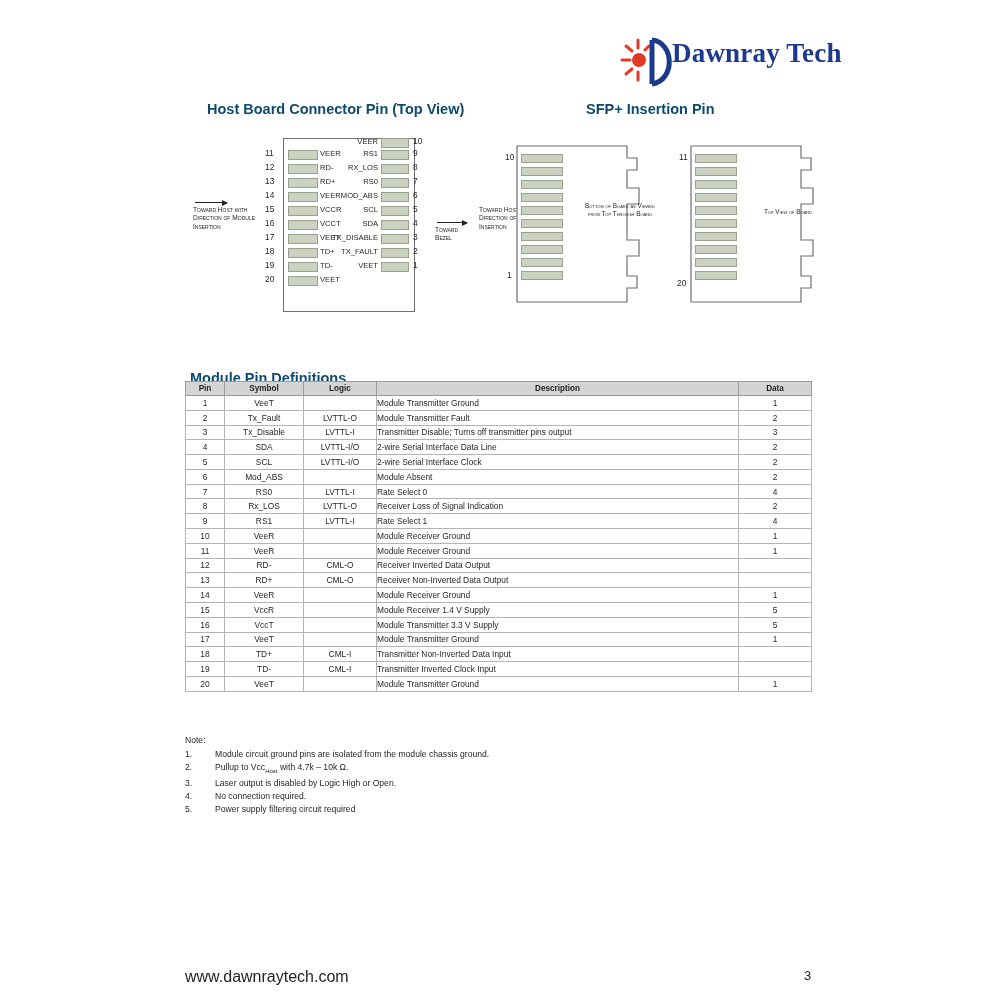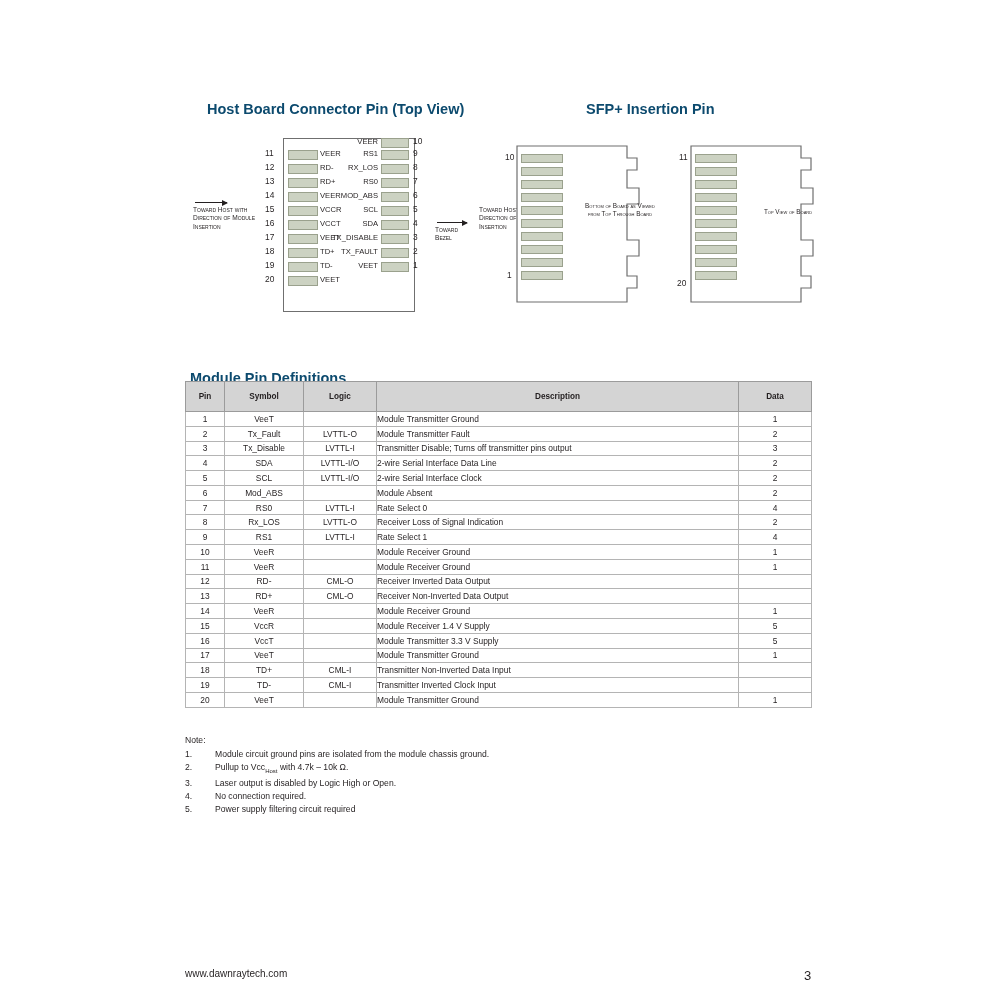--- a/index.html
+++ b/index.html
@@ -35,42 +35,58 @@
 
   .toward{position:absolute;font-size:6.6px;line-height:8.4px;font-variant:small-caps;color:#231f20;white-space:nowrap;}
   .arrow{position:absolute;height:0;border-top:1px solid #231f20;}
   .arrow:after{content:"";position:absolute;right:-1px;top:-3px;border-left:6px solid #231f20;border-top:3px solid transparent;border-bottom:3px solid transparent;}
 
   .boardtxt{position:absolute;font-size:6.4px;line-height:8px;font-variant:small-caps;color:#231f20;text-align:center;white-space:nowrap;}
 
   
   table.pin{position:absolute;left:185px;top:381px;border-collapse:collapse;width:627px;
             font-size:8.4px;color:#231f20;}
-  table.pin th{background:#d4d4d4;border:1px solid #9b9b9b;font-size:8.2px;font-weight:bold;padding:10px 0;text-align:center;}
+  table.pin th{background:#d4d4d4;border:1px solid #9b9b9b;font-size:8.2px;font-weight:bold;padding:2px 0;text-align:center;}
   table.pin td{border:1px solid #b4b4b4;padding:1.4px 0;height:11px;}
   td.c{text-align:center;}
   td.l{text-align:left;padding-left:5px;}
 
   
   .notes{position:absolute;left:185px;top:735px;width:640px;font-size:8.6px;color:#231f20;}
   .notes .ntitle{margin-bottom:4px;}
   .nrow{display:flex;margin-bottom:3.4px;}
   .nnum{width:30px;flex:0 0 30px;}
   .ntext{flex:1;}
   sub{font-size:6px;}
 
   
-  .footer-url{position:absolute;left:185px;top:968px;font-size:10px;color:#231f20;}
+  .footer-url{position:absolute;left:185px;top:968px;font-size:16px;color:#231f20;}
   .footer-pg{position:absolute;left:804px;top:968px;font-size:13px;color:#231f20;}
 </style>
 </head>
 <body>
 
 <div class="page">
 
+  <div class="logo">
+    <svg class="logo-mark" viewBox="0 0 58 54">
+      <g stroke="#e03a27" stroke-width="3" stroke-linecap="round">
+        <line x1="20" y1="6" x2="20" y2="14"></line>
+        <line x1="8" y1="12" x2="14" y2="17"></line>
+        <line x1="4" y1="26" x2="12" y2="26"></line>
+        <line x1="8" y1="40" x2="14" y2="35"></line>
+        <line x1="20" y1="46" x2="20" y2="38"></line>
+        <line x1="31" y1="12" x2="27" y2="16"></line>
+      </g>
+      <circle cx="21" cy="26" r="7" fill="#e03a27"></circle>
+      <path d="M34 6 L34 50" stroke="#1b3a8c" stroke-width="5" fill="none"></path>
+      <path d="M34 6 C56 8 58 46 34 50" stroke="#1b3a8c" stroke-width="5" fill="none"></path>
+    </svg>
+    <div class="logo-text">Dawnray Tech</div>
+  </div>
 
   <div class="hdr" id="h-host">Host Board Connector Pin (Top View)</div>
   <div class="hdr" id="h-sfp">SFP+ Insertion Pin</div>
   <div class="hdr" id="h-mod">Module Pin Definitions</div>
 
   <div class="diagram">
 
     <div class="conn-box" style="left:98px;top:8px;width:130px;height:172px;"></div>
 
     <div>

